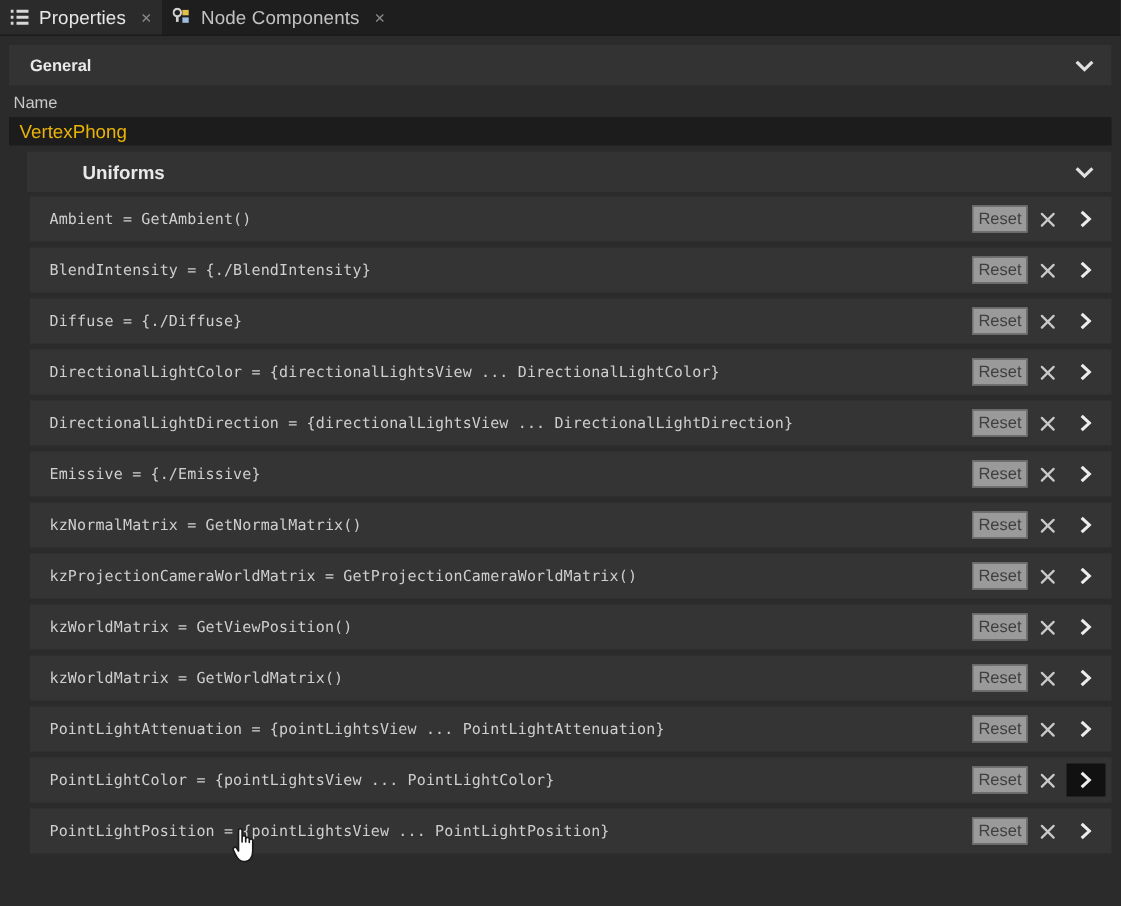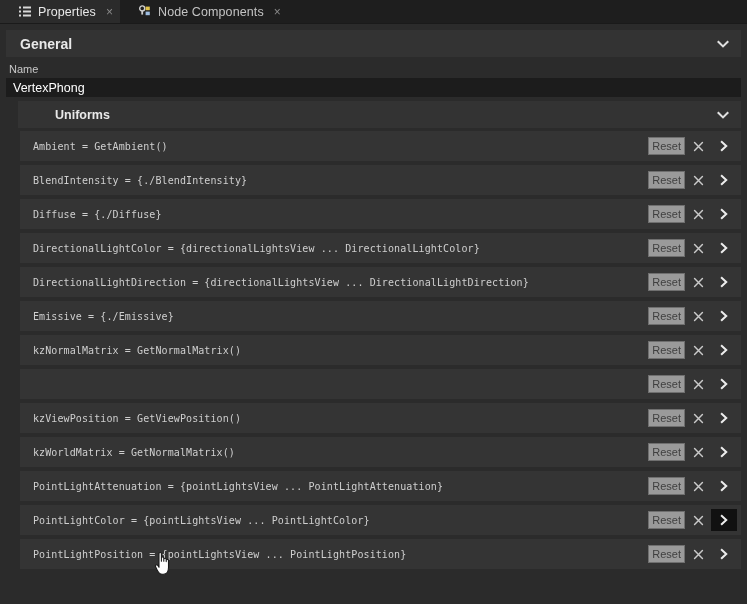--- a/index.html
+++ b/index.html
@@ -21,21 +21,21 @@
     height: 23px;
     background: #1e1e1e;
     display: flex;
     align-items: stretch;
     border-bottom: 1px solid #1a1a1a;
     position: relative;
   }
   .tab {
     display: flex;
     align-items: center;
-    padding: 0 7px 0 19px;
+    padding: 0 7px 0 7px;
     gap: 6px;
     font-size: 12px;
     cursor: default;
     position: relative;
   }
   .tab.active {
     background: #2b2b2b;
     color: #e8e8e8;
   }
   .tab.inactive {
@@ -64,21 +64,21 @@
     height: 27px;
     background: #333333;
     display: flex;
     align-items: center;
     justify-content: space-between;
     padding: 0 11px 0 14px;
     box-sizing: border-box;
     cursor: pointer;
   }
   .section-header .title {
-    font-size: 14px;
+    font-size: 11px;
     font-weight: bold;
     color: #e9e9e9;
   }
   .chev-down {
     width: 14px; height: 14px;
     display: inline-block;
   }
 
   .field-label {
     font-size: 11px;
@@ -87,21 +87,21 @@
   }
   .text-input {
     margin: 0 6px;
     height: 19px;
     background: #1c1c1c;
     border: none;
     display: flex;
     align-items: center;
     padding-left: 7px;
     font-size: 12.5px;
-    color: #ffffff;
+    color: #eab308;
     box-sizing: border-box;
     cursor: text;
   }
 
   .sub-header {
     margin: 4px 6px 0 18px;
     height: 27px;
     background: #333333;
     display: flex;
     align-items: center;
@@ -370,54 +370,55 @@
             </svg>
           </div>
           <div class="chev-btn">
             <svg viewBox="0 0 14 14" width="12" height="12">
               <path d="M4.5 2.2 L9.6 7 L4.5 11.8" fill="none" stroke="#ededed" stroke-width="2.4" stroke-linecap="square" stroke-linejoin="miter"></path>
             </svg>
           </div>
         </div>
       </div>
       <div class="binding-row">
-        <div class="row-spacer"></div>
-        <div class="row-actions">
-          <div class="reset-btn">Reset</div>
-          <div class="x-btn">
-            <svg viewBox="0 0 14 14" width="11" height="11">
-              <path d="M2 2 L12 12 M12 2 L2 12" stroke="#c9c9c9" stroke-width="1.9" stroke-linecap="round"></path>
-            </svg>
-          </div>
-          <div class="chev-btn">
-            <svg viewBox="0 0 14 14" width="12" height="12">
-              <path d="M4.5 2.2 L9.6 7 L4.5 11.8" fill="none" stroke="#ededed" stroke-width="2.4" stroke-linecap="square" stroke-linejoin="miter"></path>
-            </svg>
-          </div>
-        </div>
-      </div>
-      <div class="binding-row">
-        <div class="binding-expr">kzViewPosition = GetViewPosition()</div>
-        <div class="row-spacer"></div>
-        <div class="row-actions">
-          <div class="reset-btn">Reset</div>
-          <div class="x-btn">
-            <svg viewBox="0 0 14 14" width="11" height="11">
-              <path d="M2 2 L12 12 M12 2 L2 12" stroke="#c9c9c9" stroke-width="1.9" stroke-linecap="round"></path>
-            </svg>
-          </div>
-          <div class="chev-btn">
-            <svg viewBox="0 0 14 14" width="12" height="12">
-              <path d="M4.5 2.2 L9.6 7 L4.5 11.8" fill="none" stroke="#ededed" stroke-width="2.4" stroke-linecap="square" stroke-linejoin="miter"></path>
-            </svg>
-          </div>
-        </div>
-      </div>
-      <div class="binding-row">
-        <div class="binding-expr">kzWorldMatrix = GetNormalMatrix()</div>
+        <div class="binding-expr">kzProjectionCameraWorldMatrix = GetProjectionCameraWorldMatrix()</div>
+        <div class="row-spacer"></div>
+        <div class="row-actions">
+          <div class="reset-btn">Reset</div>
+          <div class="x-btn">
+            <svg viewBox="0 0 14 14" width="11" height="11">
+              <path d="M2 2 L12 12 M12 2 L2 12" stroke="#c9c9c9" stroke-width="1.9" stroke-linecap="round"></path>
+            </svg>
+          </div>
+          <div class="chev-btn">
+            <svg viewBox="0 0 14 14" width="12" height="12">
+              <path d="M4.5 2.2 L9.6 7 L4.5 11.8" fill="none" stroke="#ededed" stroke-width="2.4" stroke-linecap="square" stroke-linejoin="miter"></path>
+            </svg>
+          </div>
+        </div>
+      </div>
+      <div class="binding-row">
+        <div class="binding-expr">kzWorldMatrix = GetViewPosition()</div>
+        <div class="row-spacer"></div>
+        <div class="row-actions">
+          <div class="reset-btn">Reset</div>
+          <div class="x-btn">
+            <svg viewBox="0 0 14 14" width="11" height="11">
+              <path d="M2 2 L12 12 M12 2 L2 12" stroke="#c9c9c9" stroke-width="1.9" stroke-linecap="round"></path>
+            </svg>
+          </div>
+          <div class="chev-btn">
+            <svg viewBox="0 0 14 14" width="12" height="12">
+              <path d="M4.5 2.2 L9.6 7 L4.5 11.8" fill="none" stroke="#ededed" stroke-width="2.4" stroke-linecap="square" stroke-linejoin="miter"></path>
+            </svg>
+          </div>
+        </div>
+      </div>
+      <div class="binding-row">
+        <div class="binding-expr">kzWorldMatrix = GetWorldMatrix()</div>
         <div class="row-spacer"></div>
         <div class="row-actions">
           <div class="reset-btn">Reset</div>
           <div class="x-btn">
             <svg viewBox="0 0 14 14" width="11" height="11">
               <path d="M2 2 L12 12 M12 2 L2 12" stroke="#c9c9c9" stroke-width="1.9" stroke-linecap="round"></path>
             </svg>
           </div>
           <div class="chev-btn">
             <svg viewBox="0 0 14 14" width="12" height="12">

